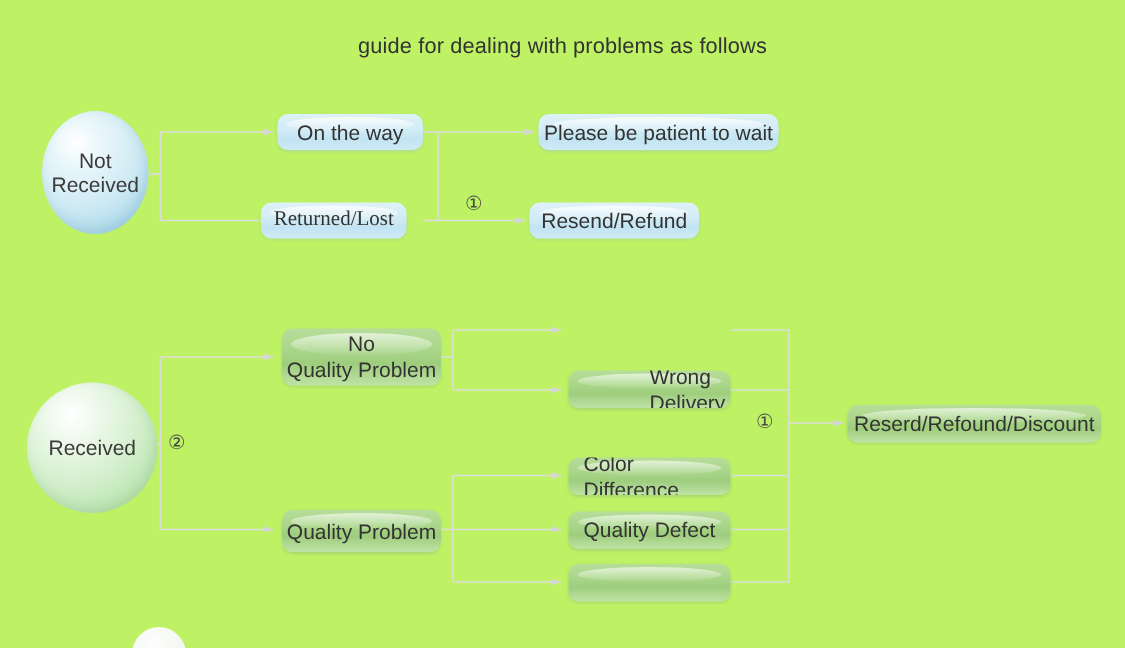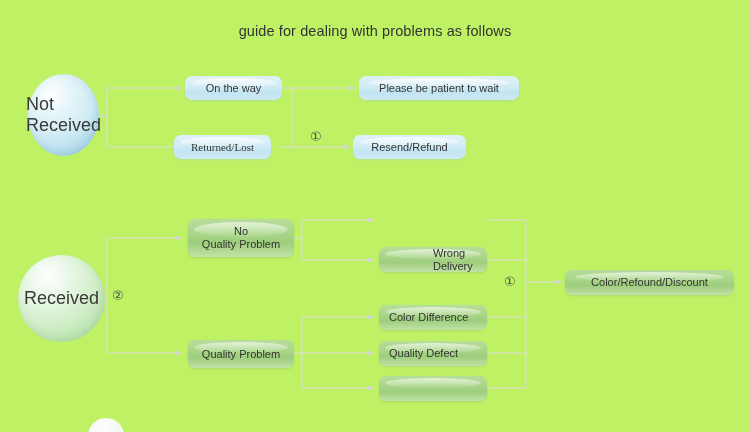--- a/index.html
+++ b/index.html
@@ -41,43 +41,43 @@
     height: 432px;
   }
 
   
   .circle {
     position: absolute;
     border-radius: 50%;
     display: flex;
     align-items: center;
     justify-content: center;
-    text-align: left;
-    font-size: 18px;
+    text-align: center;
+    font-size: 14px;
     color: #3a3a3a;
     line-height: 1.15;
   }
   .circle.blue {
     background:
       radial-gradient(circle at 33% 26%, #ffffff 0%, #e8f6fa 22%, #cfeaf4 55%, #a9d8e9 85%, #9ccfe3 100%);
     box-shadow: inset -2px -3px 7px rgba(120,170,195,.30);
   }
   .circle.green {
     background:
       radial-gradient(circle at 34% 25%, #ffffff 0%, #eef9ec 20%, #d4efcd 52%, #b6e3ab 85%, #aadd9e 100%);
     box-shadow: inset -2px -3px 7px rgba(130,180,120,.28);
   }
 
   
   .box {
     position: absolute;
     border-radius: 7px;
     display: flex;
     align-items: center;
-    font-size: 11px;
+    font-size: 14px;
     color: #333333;
     line-height: 1.18;
     box-sizing: border-box;
     overflow: hidden;
   }
   .box .gloss {
     position: absolute;
     left: 6%;
     top: 8%;
     width: 88%;
@@ -240,18 +240,18 @@
   </div>
 
   <div class="box green left" style="left:379px; top:376px; width:108px; height:25px;">
     <span class="gloss"></span>
   </div>
 
   <div class="marker" style="left:504px; top:275px;">①</div>
 
   <div class="box green center" style="left:565px; top:270px; width:169px; height:25px;">
     <span class="gloss"></span>
-    <span class="txt">Color/Refound/Discount</span>
+    <span class="txt">Reserd/Refound/Discount</span>
   </div>
 
   <div class="stub" style="left:88px; top:418px; width:36px; height:36px;"></div>
 
 </div>
 
 </body></html>

